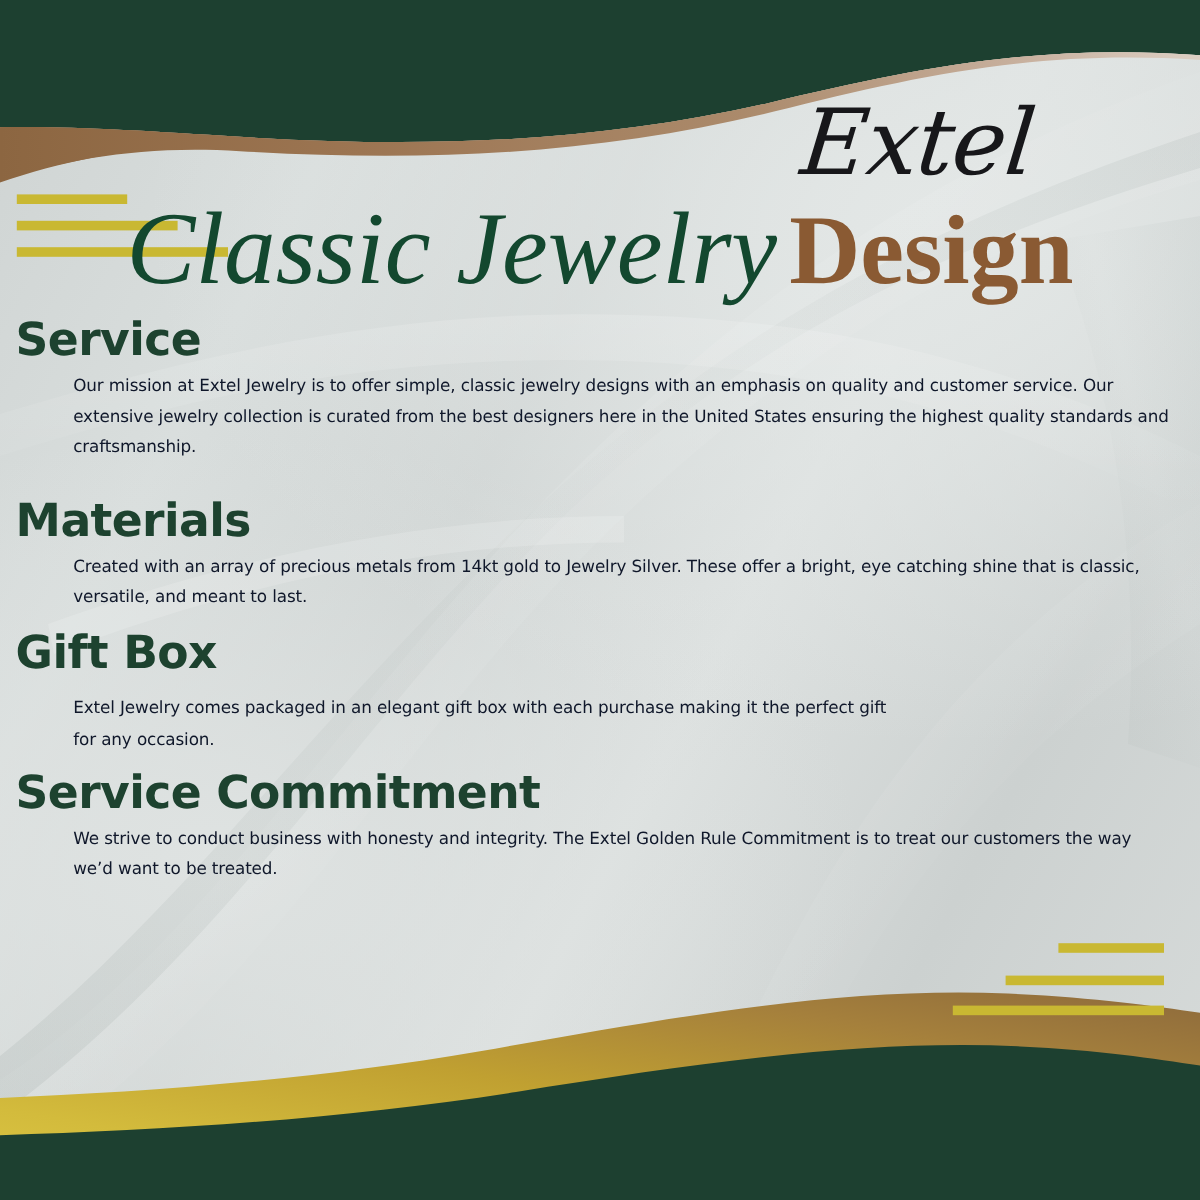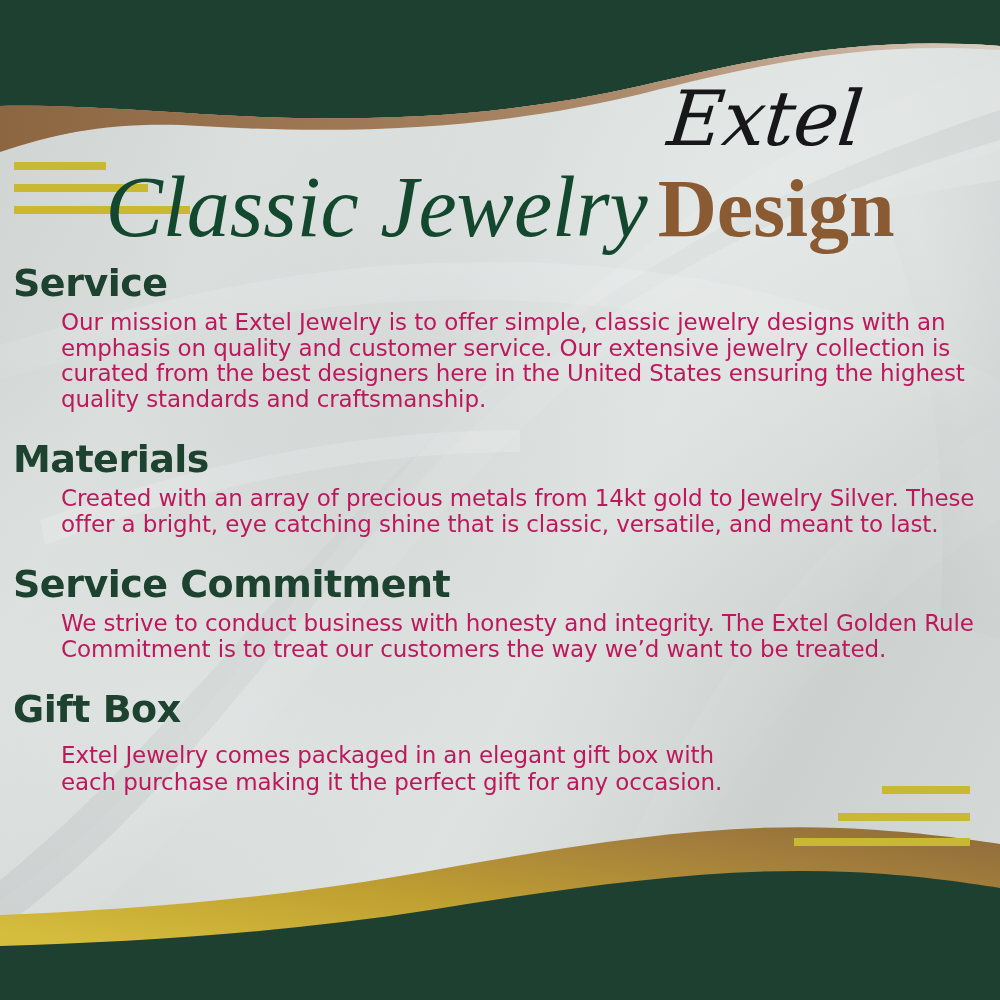--- a/index.html
+++ b/index.html
@@ -89,29 +89,29 @@
     font-family:"DejaVu Sans", sans-serif;
     font-weight:bold;
     font-size:38px;
     line-height:50px;
     color:#1d422f;
     margin:0 0 2px 13px;
     letter-spacing:-0.5px;
   }
   .sec-body{
     font-family:"DejaVu Sans", sans-serif;
-    font-size:23px;
+    font-size:14px;
     line-height:25.5px;
-    color:#be185d;
+    color:#0f172a;
     margin:0 20px 0 61px;
     font-weight:500;
     letter-spacing:-0.1px;
   }
   .sec-mission{margin-bottom:22px;}
-  .sec-materials{margin-bottom:22px;}
+  .sec-materials{margin-bottom:7px;}
   .sec-service{margin-bottom:22px;}
   .sec-gift .sec-body{margin-right:250px;line-height:27px;}
   .sec-gift .sec-head{margin-bottom:8px;}
 </style>
 </head>
 <body>
 
 <div id="canvas">
 
   <div class="bg-base"></div>
@@ -188,30 +188,30 @@
     <div class="section sec-mission">
       <h2 class="sec-head">Service</h2>
       <p class="sec-body">Our mission at Extel Jewelry is to offer simple, classic jewelry designs with an emphasis on quality and customer service. Our extensive jewelry collection is curated from the best designers here in the United States ensuring the highest quality standards and craftsmanship.</p>
     </div>
 
     <div class="section sec-materials">
       <h2 class="sec-head">Materials</h2>
       <p class="sec-body">Created with an array of precious metals from 14kt gold to Jewelry Silver. These offer a bright, eye catching shine that is classic, versatile, and meant to last.</p>
     </div>
 
+    <div class="section sec-gift">
+      <h2 class="sec-head">Gift Box</h2>
+      <p class="sec-body">Extel Jewelry comes packaged in an elegant gift box with each purchase making it the perfect gift for any occasion.</p>
+    </div>
+
     <div class="section sec-service">
       <h2 class="sec-head">Service Commitment</h2>
       <p class="sec-body">We strive to conduct business with honesty and integrity. The Extel Golden Rule Commitment is to treat our customers the way we’d want to be treated.</p>
     </div>
 
-    <div class="section sec-gift">
-      <h2 class="sec-head">Gift Box</h2>
-      <p class="sec-body">Extel Jewelry comes packaged in an elegant gift box with each purchase making it the perfect gift for any occasion.</p>
-    </div>
-
   </div>
 
   <div class="deco deco-bottomright">
     <span class="ln"></span>
     <span class="ln"></span>
     <span class="ln"></span>
   </div>
 
 </div>
 

